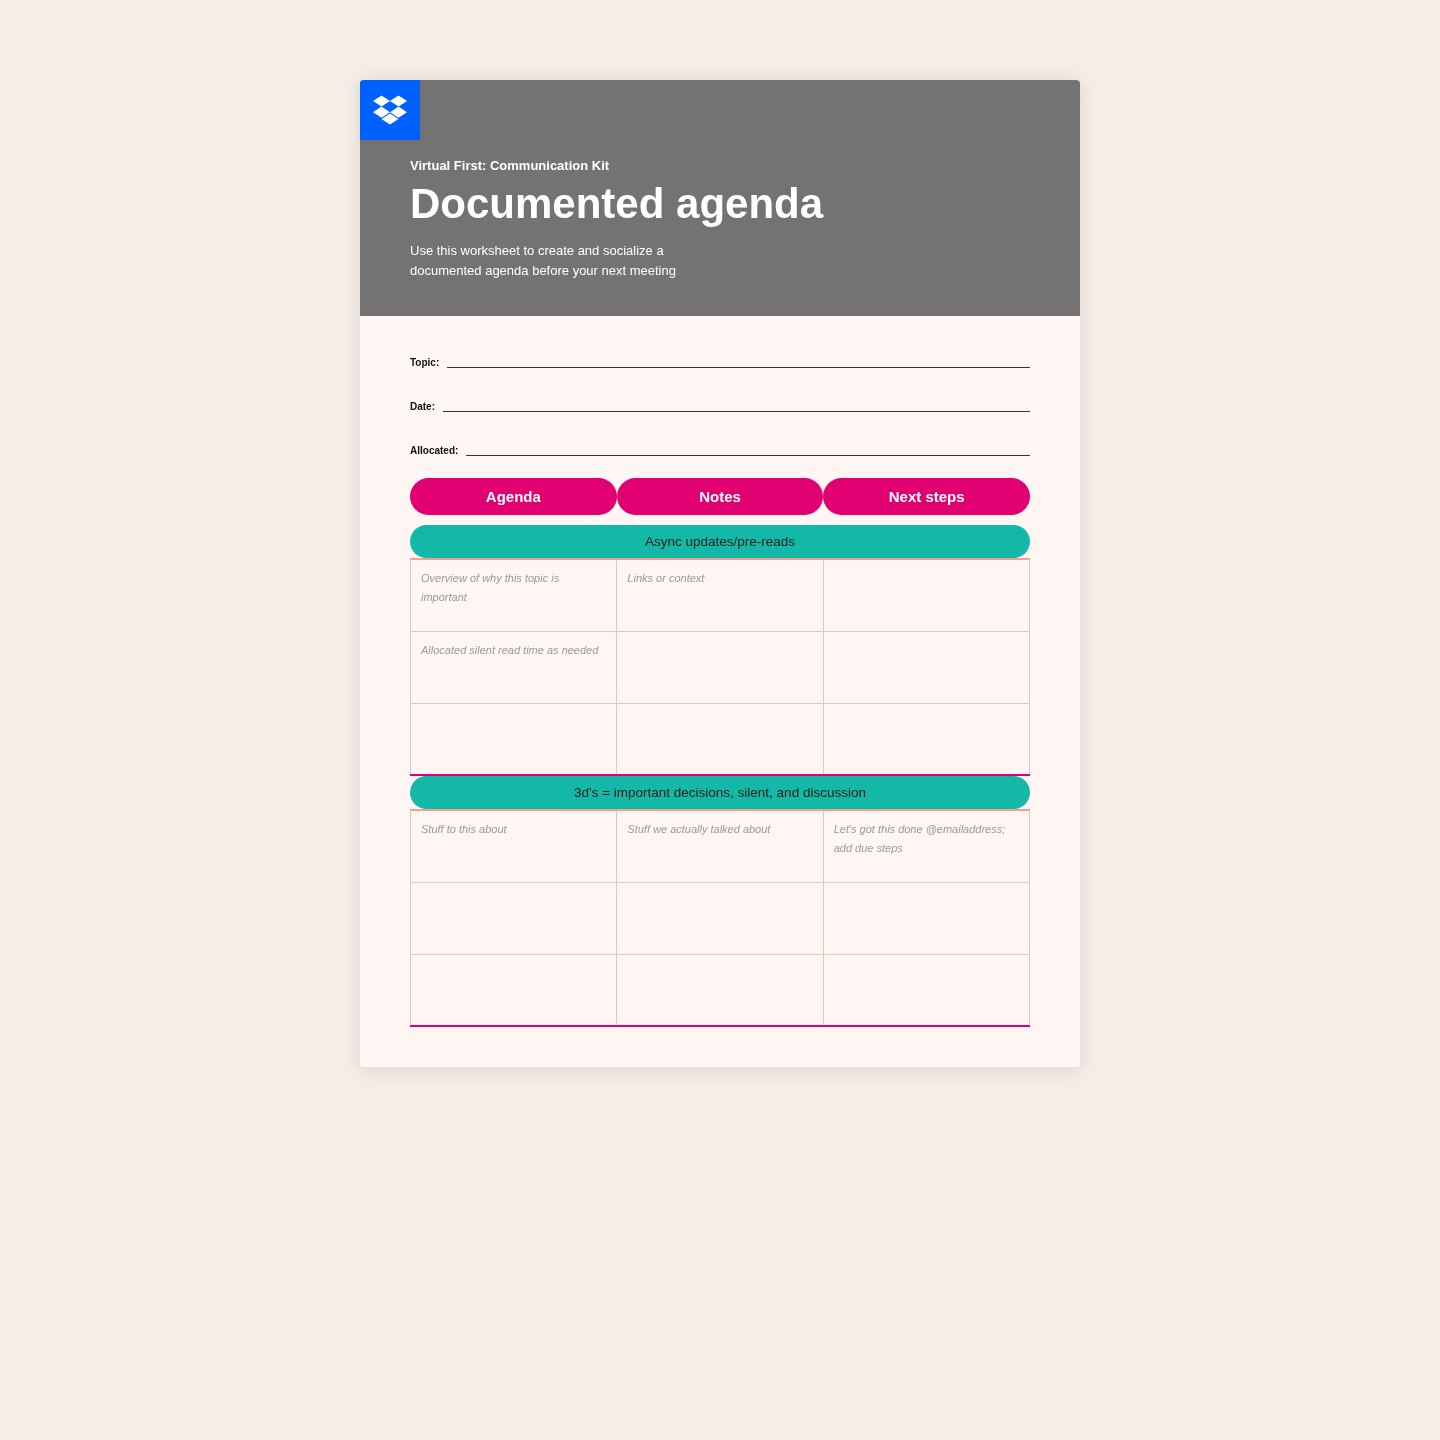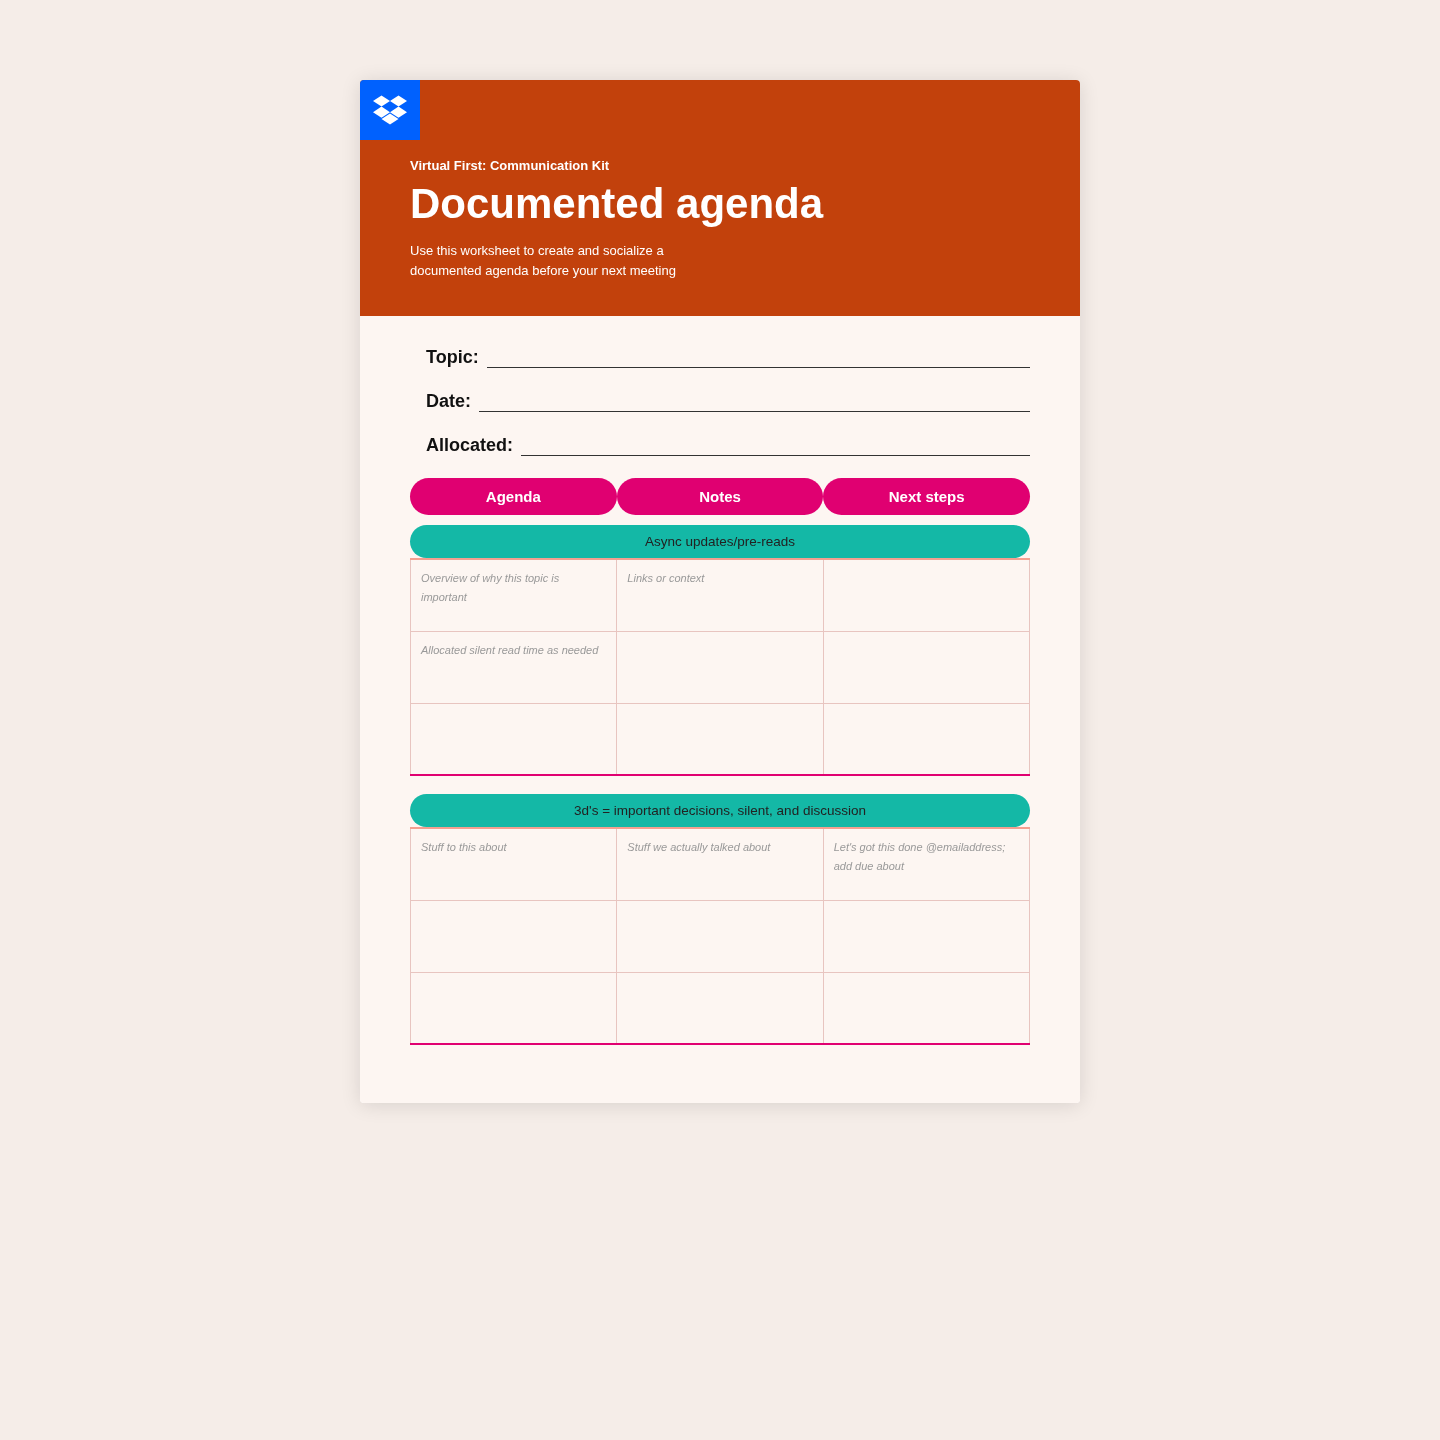--- a/index.html
+++ b/index.html
@@ -14,21 +14,21 @@
     }
     .document {
       width: 720px;
       background: #fff;
       box-shadow: 0 2px 20px rgba(0,0,0,0.12);
       border-radius: 4px;
       overflow: hidden;
     }
     
     .header {
-      background-color: #c2410c;
+      background-color: #737373;
       padding: 0;
       position: relative;
     }
     .header-logo {
       background-color: #0061fe;
       width: 60px;
       height: 60px;
       display: flex;
       align-items: center;
       justify-content: center;
@@ -65,25 +65,24 @@
       background: #fdf6f2;
     }
     
     .field-row {
       display: flex;
       align-items: flex-end;
       margin-bottom: 22px;
     }
     .field-label {
       font-weight: 700;
-      font-size: 18px;
+      font-size: 10px;
       color: #111;
       white-space: nowrap;
       margin-right: 8px;
-      margin-left: 16px;
     }
     .field-line {
       flex: 1;
       border: none;
       border-bottom: 1.5px solid #333;
       background: transparent;
       height: 22px;
       outline: none;
       font-size: 14px;
     }
@@ -113,21 +112,20 @@
       padding: 9px 0;
       font-size: 13.5px;
       font-weight: 500;
       color: #222;
       margin-bottom: 0;
     }
     
     .grid-table {
       width: 100%;
       border-collapse: collapse;
-      margin-bottom: 18px;
       padding-left: 20px;
     }
     .grid-table td {
       border: 1px solid #e8c5c0;
       padding: 8px 10px;
       vertical-align: top;
       width: 33.33%;
       height: 72px;
     }
     .cell-hint {
@@ -216,21 +214,21 @@
     <table class="grid-table">
       <tbody>
         <tr>
           <td>
             <span class="cell-hint">Stuff to this about</span>
           </td>
           <td>
             <span class="cell-hint">Stuff we actually talked about</span>
           </td>
           <td>
-            <span class="cell-hint">Let's got this done @emailaddress; add due about</span>
+            <span class="cell-hint">Let's got this done @emailaddress; add due steps</span>
           </td>
         </tr>
         <tr>
           <td></td>
           <td></td>
           <td></td>
         </tr>
         <tr>
           <td style="border-bottom: 2px solid #e00071;"></td>
           <td style="border-bottom: 2px solid #e00071;"></td>

